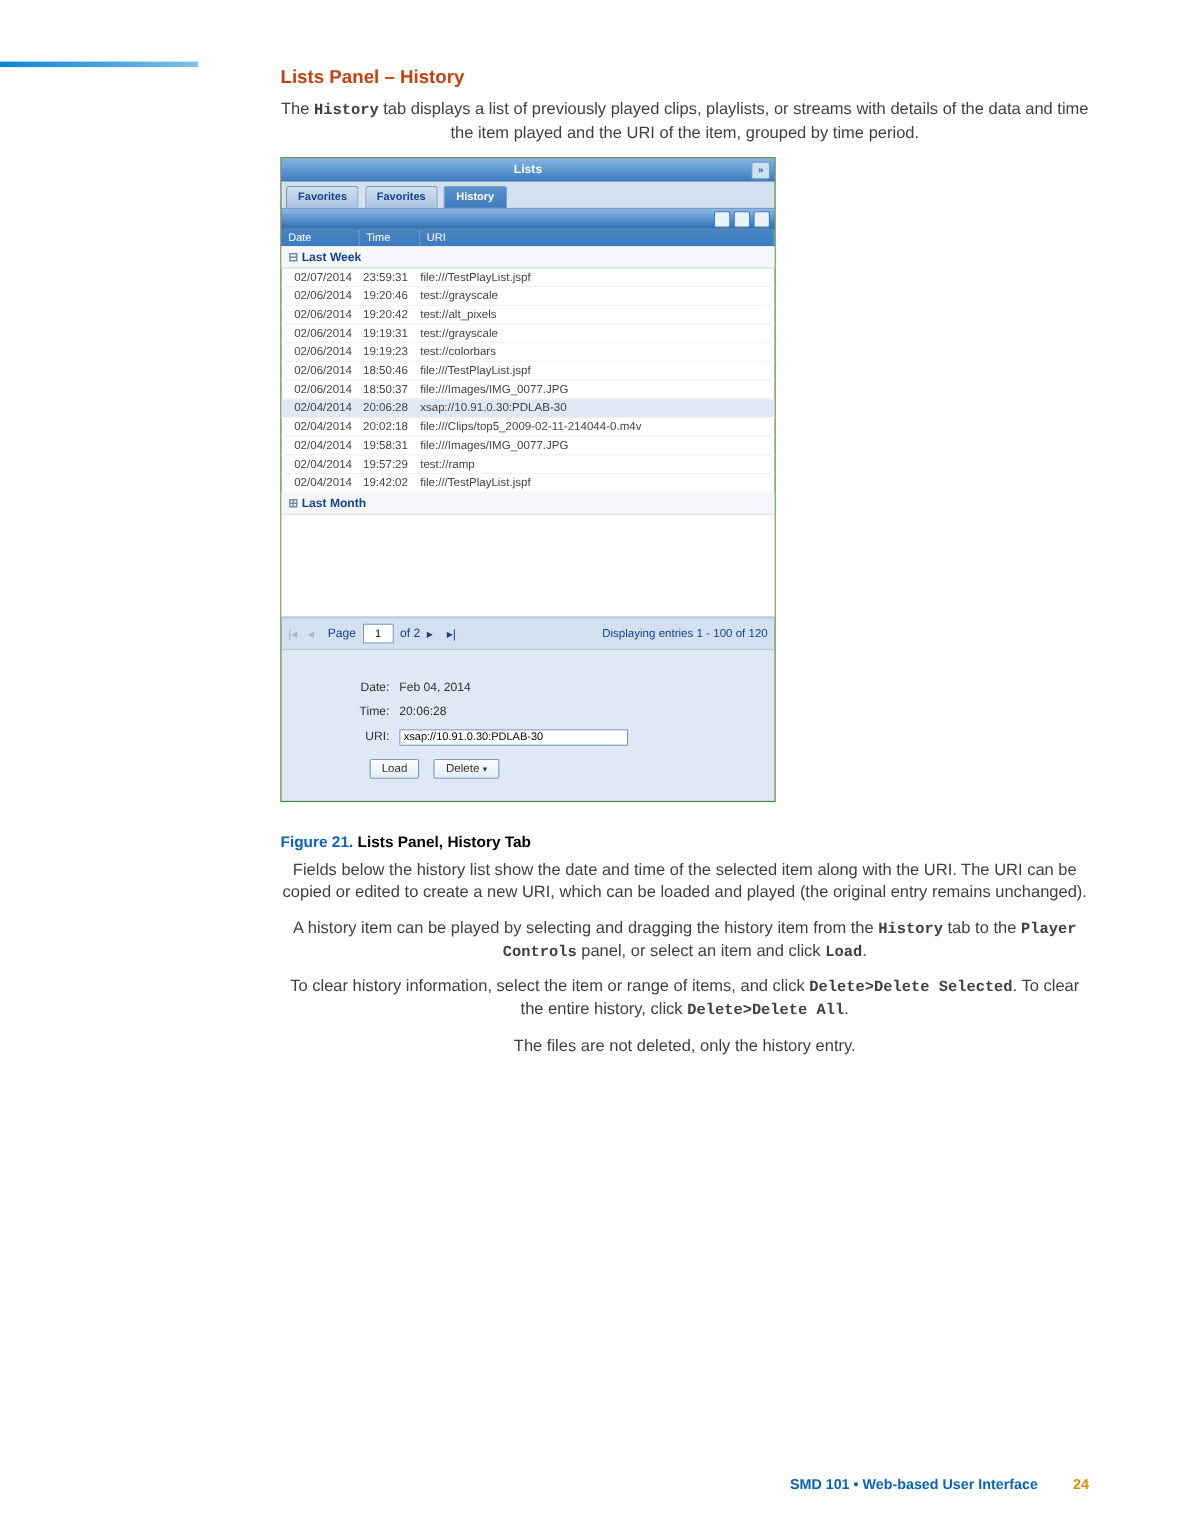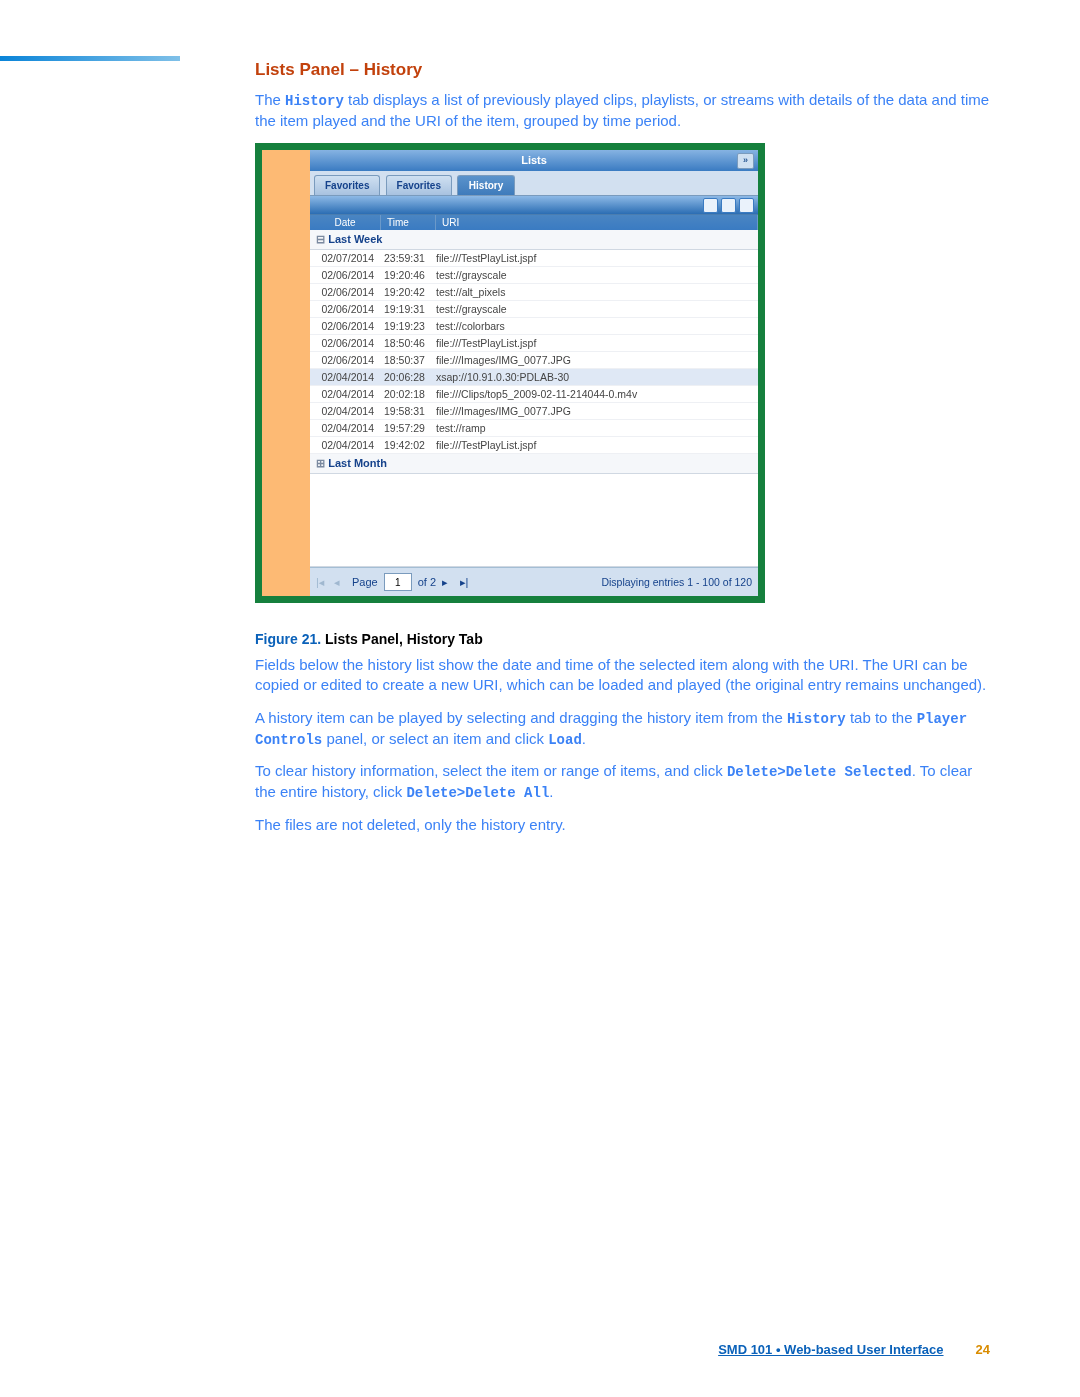--- a/index.html
+++ b/index.html
@@ -25,38 +25,38 @@
   }
   .content { margin-left: 165px; }
   h2.section-title {
     color: #c2410c;
     font-size: 17px;
     margin: 0 0 10px 0;
     font-weight: bold;
   }
   p.body {
     font-size: 15px;
-    color: #3b82f6;
+    color: #404040;
     margin: 0 0 12px 0;
     line-height: 1.35;
+    text-align: center;
   }
   .mono { font-family: "Courier New", monospace; font-weight: bold; font-size: 14px; }
   .figure-caption { font-size: 14px; margin: 28px 0 8px 0; }
   .figure-caption .figlabel { color: #0a61b9; font-weight: bold; }
   .figure-caption .figtext { color: #000; font-weight: bold; }
 
   
   .lists-panel {
     width: 448px;
-    border: 7px solid #15803d;
+    border: 1px solid #15803d;
     background: #fdba74;
     font-family: Tahoma, Arial, sans-serif;
     font-size: 11px;
     color: #15428b;
-    padding-left: 48px;
   }
   .panel-head {
     background: linear-gradient(#86b3e2, #3a7bc2);
     color: #fff;
     font-weight: bold;
     text-align: center;
     padding: 3px 6px;
     position: relative;
     height: 15px;
     line-height: 15px;
@@ -109,21 +109,21 @@
     border: 1px solid #3a7bc2;
     border-radius: 2px;
   }
   .cols {
     display: flex;
     background: linear-gradient(#4a85c2, #3a7bc2);
     color: #fff;
     font-size: 10px;
   }
   .cols div { padding: 2px 6px; border-right: 1px solid #6b99c9; }
-  .col-date { width: 58px; text-align: center; }
+  .col-date { width: 58px; text-align: left; }
   .col-time { width: 42px; }
   .col-uri { flex: 1; }
   .group-head {
     background: #f5f7fa;
     color: #15428b;
     font-weight: bold;
     padding: 3px 6px;
     border-bottom: 1px solid #d0d8e2;
     font-size: 11px;
   }
@@ -184,21 +184,21 @@
     color: #333;
   }
   .btns .caret { font-size: 8px; color: #15428b; margin-left: 3px; }
   .footer {
     position: absolute;
     bottom: 40px;
     right: 90px;
     font-size: 13px;
     font-weight: bold;
   }
-  .footer .f1 { color: #0a61b9; text-decoration: underline; }
+  .footer .f1 { color: #0a61b9; }
   .footer .pg { color: #d98c00; margin-left: 32px; }
 </style>
 </head>
 <body>
 
 <div class="page">
   <div class="accent-bar"></div>
   <div class="content">
     <h2 class="section-title">Lists Panel – History</h2>
 
@@ -295,20 +295,38 @@
         <span class="nav-icon disabled">|◂</span>
         <span class="nav-icon disabled">◂</span>
         <span>Page</span>
         <input class="page-in" value="1" style="">
         <span>of 2</span>
         <span class="nav-icon active">▸</span>
         <span class="nav-icon active">▸|</span>
         <span class="spacer"></span>
         <span class="disp">Displaying entries 1 - 100 of 120</span>
       </div>
+      <div class="details">
+        <div class="drow">
+          <span class="lbl">Date:</span>
+          <span>Feb 04, 2014</span>
+        </div>
+        <div class="drow">
+          <span class="lbl">Time:</span>
+          <span>20:06:28</span>
+        </div>
+        <div class="drow">
+          <span class="lbl">URI:</span>
+          <input class="uri-in" value="xsap://10.91.0.30:PDLAB-30" style="">
+        </div>
+        <div class="btns">
+          <button>Load</button>
+          <button><span>Delete</span><span class="caret">▾</span></button>
+        </div>
+      </div>
     </div>
 
     <div class="figure-caption">
       <span class="figlabel">Figure 21.</span><span class="figtext"> Lists Panel, History Tab</span>
     </div>
 
     <p class="body">Fields below the history list show the date and time of the selected item along with the URI. The URI can be copied or edited to create a new URI, which can be loaded and played (the original entry remains unchanged).</p>
 
     <p class="body">
       <span>A history item can be played by selecting and dragging the history item from the </span><span class="mono">History</span><span> tab to the </span><span class="mono">Player Controls</span><span> panel, or select an item and click </span><span class="mono">Load</span><span>.</span>

